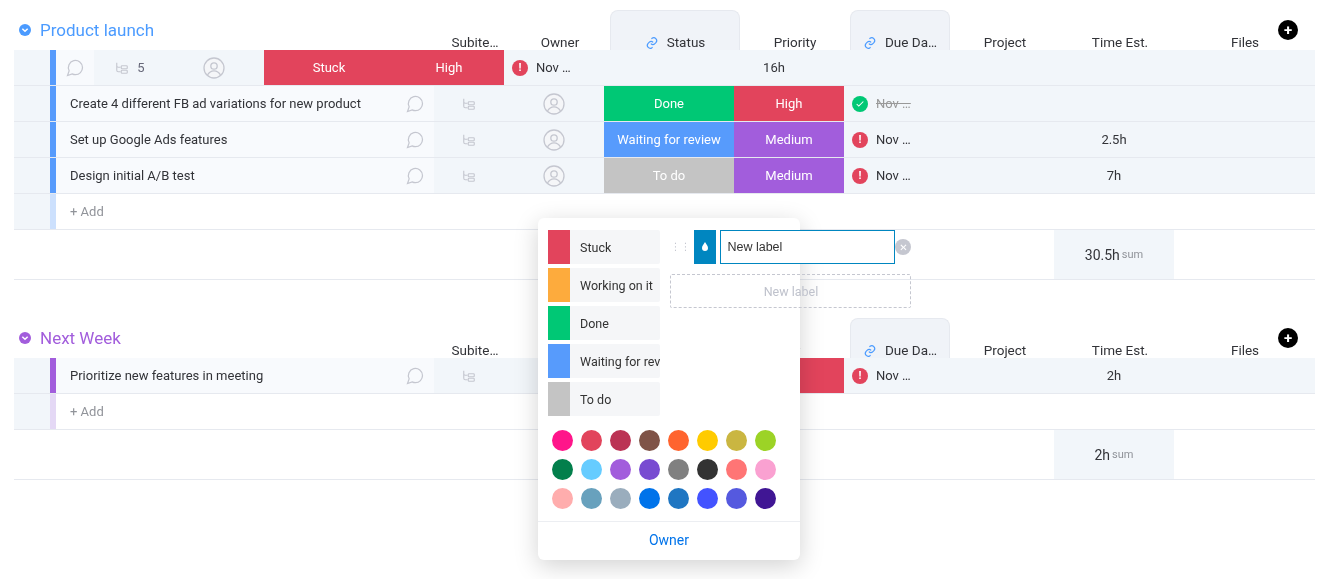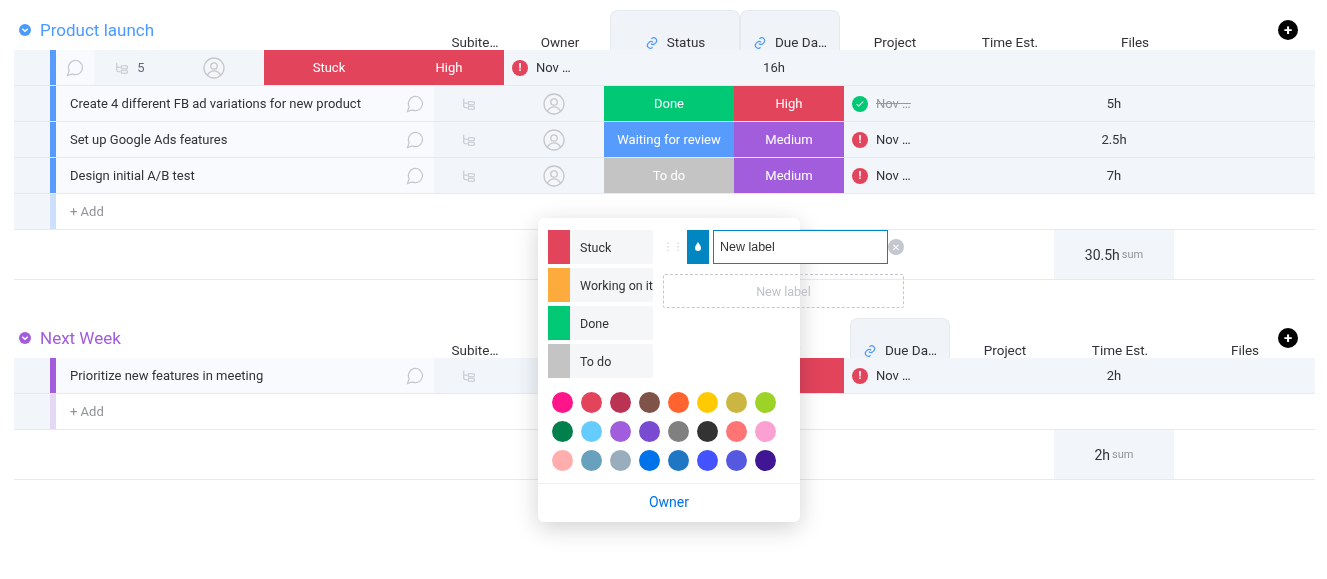--- a/index.html
+++ b/index.html
@@ -156,20 +156,23 @@
           </div>
       <div class="hcell w-status linked">
             <span class="link-icon">
               <svg viewBox="0 0 24 24" fill="none">
                 <path d="M10 13a5 5 0 0 0 7 0l2-2a5 5 0 0 0-7-7l-1 1" stroke-width="2"></path>
                 <path d="M14 11a5 5 0 0 0-7 0l-2 2a5 5 0 0 0 7 7l1-1" stroke-width="2"></path>
               </svg>
             </span>
             <span>Status</span>
           </div>
+      <div class="hcell w-priority">
+            <span>Priority</span>
+          </div>
       <div class="hcell w-date linked">
             <span class="link-icon">
               <svg viewBox="0 0 24 24" fill="none">
                 <path d="M10 13a5 5 0 0 0 7 0l2-2a5 5 0 0 0-7-7l-1 1" stroke-width="2"></path>
                 <path d="M14 11a5 5 0 0 0-7 0l-2 2a5 5 0 0 0 7 7l1-1" stroke-width="2"></path>
               </svg>
             </span>
             <span>Due Da…</span>
           </div>
       <div class="hcell w-project">
@@ -248,21 +251,20 @@
     <div class="cell status w-priority bg-high">High</div>
     <div class="cell w-date date-cell">
           <span class="date-dot done">
             <svg viewBox="0 0 24 24">
               <polyline points="20 6 9 17 4 12"></polyline>
             </svg>
           </span>
           <span class="date-strike">Nov …</span>
         </div>
     <div class="cell w-project"></div>
-    <div class="cell w-time">5h</div>
     <div class="cell w-files"></div>
     <div class="cell row-end"></div>
   </div>
   <div class="row">
     <div class="row-left-spacer"></div>
     <div class="row-bar bar-blue"></div>
     <div class="row-name">Set up Google Ads features</div>
     <div class="row-chat">
           <svg viewBox="0 0 24 24">
             <path d="M21 11.5a8.38 8.38 0 0 1-8.5 8.5 8.5 8.5 0 0 1-3.9-.95L3 21l1.95-5.6A8.5 8.5 0 1 1 21 11.5z" stroke-width="1.5"></path>
@@ -491,20 +493,24 @@
     <div class="label-swatch" style="background:#e2445c"></div>
     <div class="label-text">Stuck</div>
   </div>
   <div class="label-chip">
     <div class="label-swatch" style="background:#fdab3d"></div>
     <div class="label-text">Working on it</div>
   </div>
   <div class="label-chip">
     <div class="label-swatch" style="background:#00c875"></div>
     <div class="label-text">Done</div>
+  </div>
+  <div class="label-chip">
+    <div class="label-swatch" style="background:#579bfc"></div>
+    <div class="label-text">Waiting for rev</div>
   </div>
   <div class="label-chip">
     <div class="label-swatch" style="background:#c4c4c4"></div>
     <div class="label-text">To do</div>
   </div>
       </div>
     <div class="new-col">
       <div class="new-item">
         <div class="drag-dots">⋮⋮</div>
         <div class="new-swatch">

